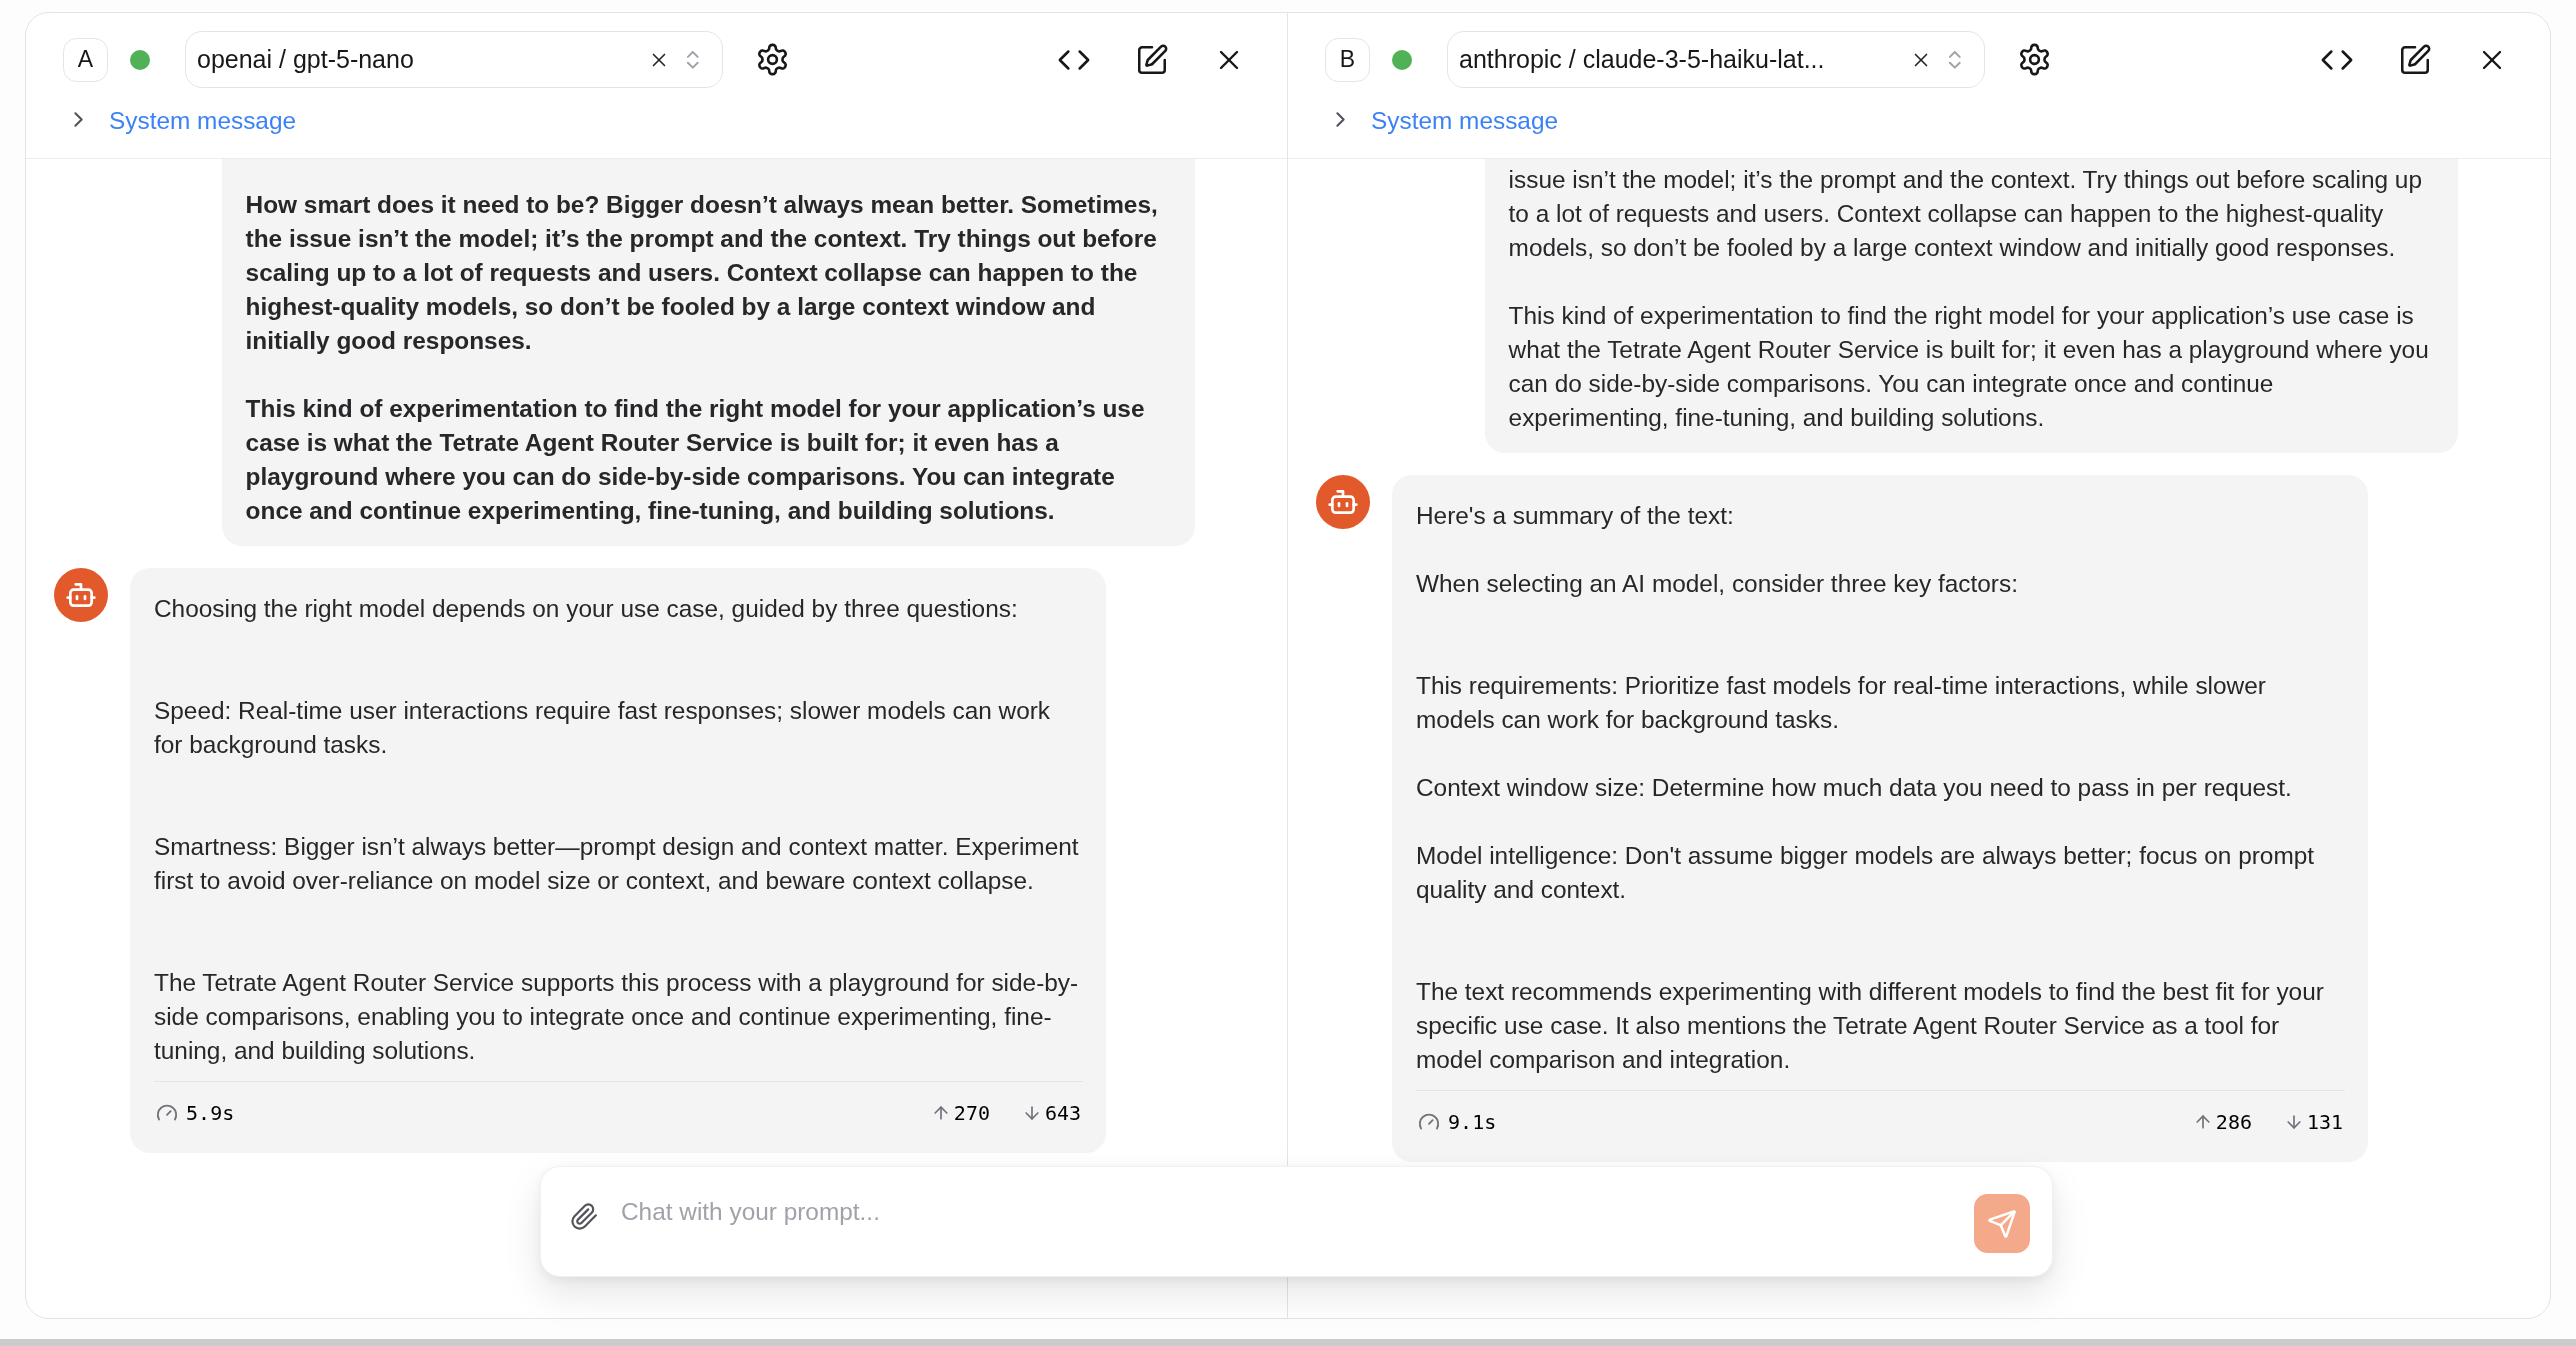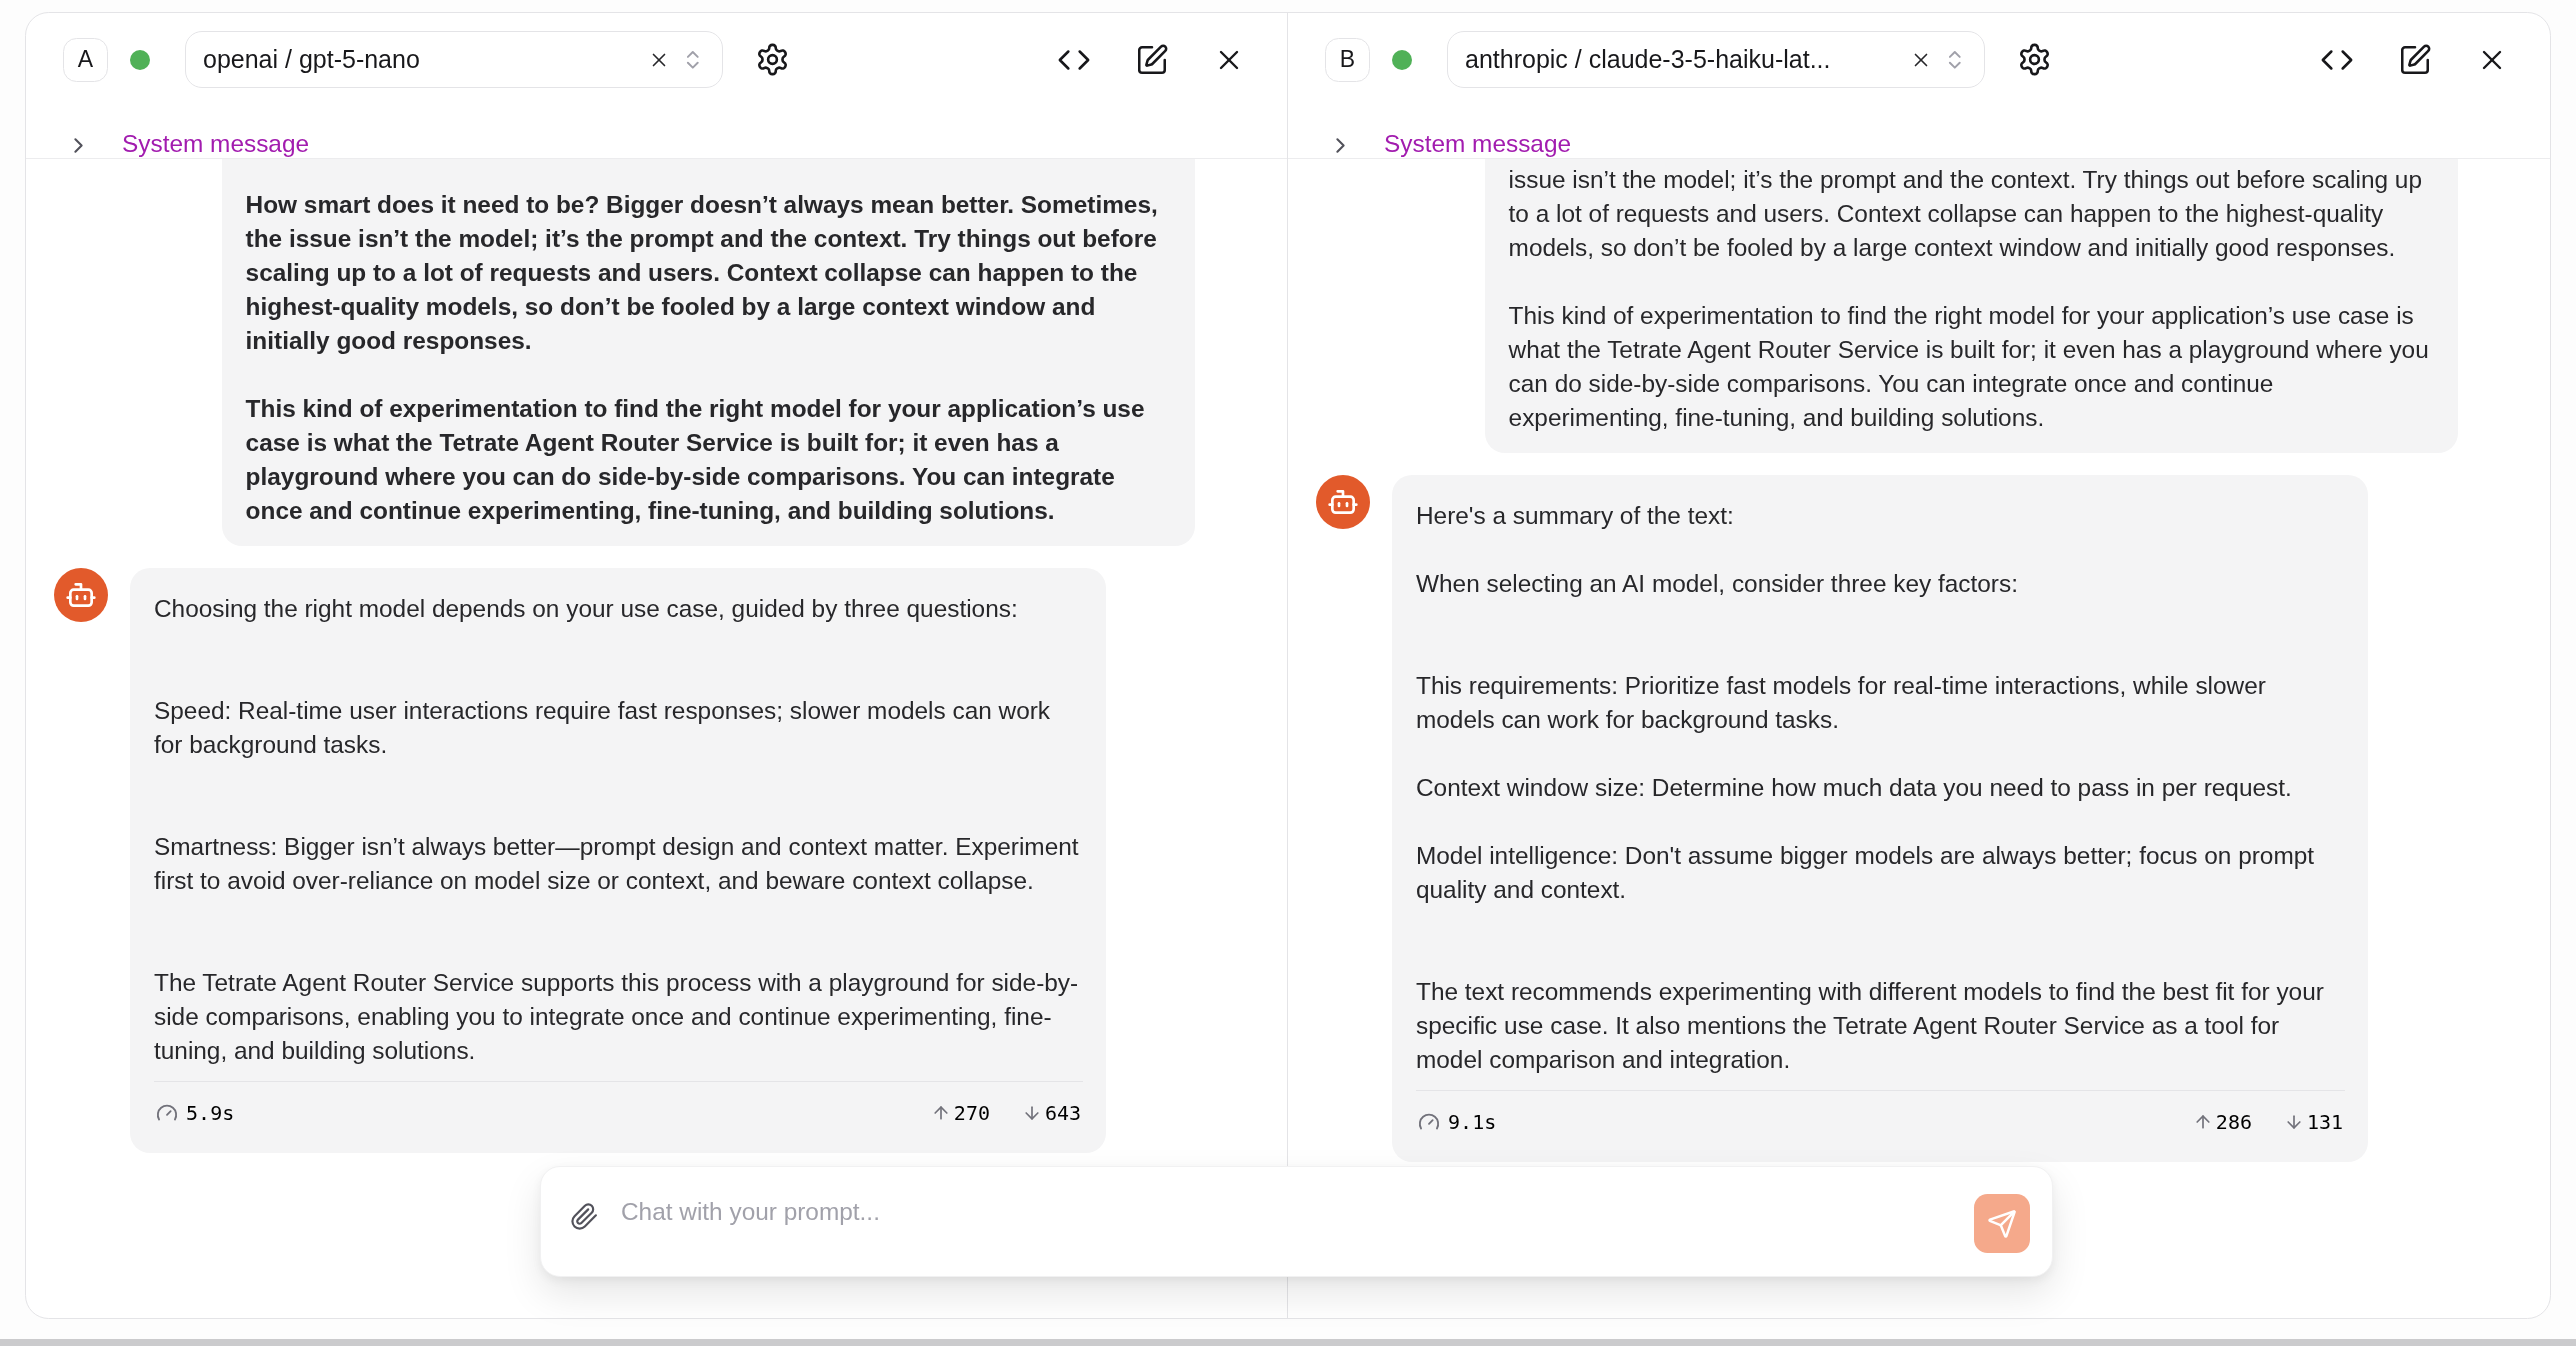--- a/index.html
+++ b/index.html
@@ -30,41 +30,41 @@
     width:45px; height:44px; flex:none;
     border:1.7px solid #e4e4e7; border-radius:13.5px;
     display:flex; align-items:center; justify-content:center;
     font-size:23px; font-weight:500; color:#18181b;
   }
   .status-dot { width:20px; height:20px; border-radius:50%; background:#50b157; margin-left:22px; flex:none; }
   .model-select {
     margin-left:35px; width:538px; height:57px; flex:none;
     border:1.7px solid #e4e4e7; border-radius:17px;
     display:flex; align-items:center;
-    padding:0 17px 0 17px;
+    padding:0 17px 0 11px;
     background:#fff; cursor:pointer;
   }
   .model-select .model-name {
     flex:1; min-width:0;
     font-size:25px; font-weight:500; color:#18181b;
     white-space:nowrap; overflow:hidden; text-overflow:ellipsis;
   }
   .iconbtn { border:none; background:transparent; cursor:pointer; display:flex; align-items:center; justify-content:center; padding:0; }
   .select-clear { margin:0 11.8px 0 15px; }
   .hdr-gear { margin-left:32px; }
   .hdr-spacer { flex:1; }
   .hdr-actions { display:flex; align-items:center; gap:44px; padding-right:5px; }
 
   
   .sysmsg-row {
     height:52px; flex:none;
-    display:flex; align-items:flex-end; gap:31px;
+    display:flex; align-items:flex-start; gap:18px;
     padding-left:40px;
     border-bottom:1.7px solid #ececee;
-    color:#a21caf; font-size:24.4px;
+    color:#3b82f6; font-size:24.4px;
     cursor:pointer;
   }
 
   
   .chat { flex:1; overflow:hidden; padding:0 25px; display:flex; flex-direction:column; }
   .bubble {
     background:#f4f4f5; border-radius:20px;
     font-size:24.4px; line-height:34px; color:#27272a;
   }
   .bubble .msg p { min-height:34px; }

